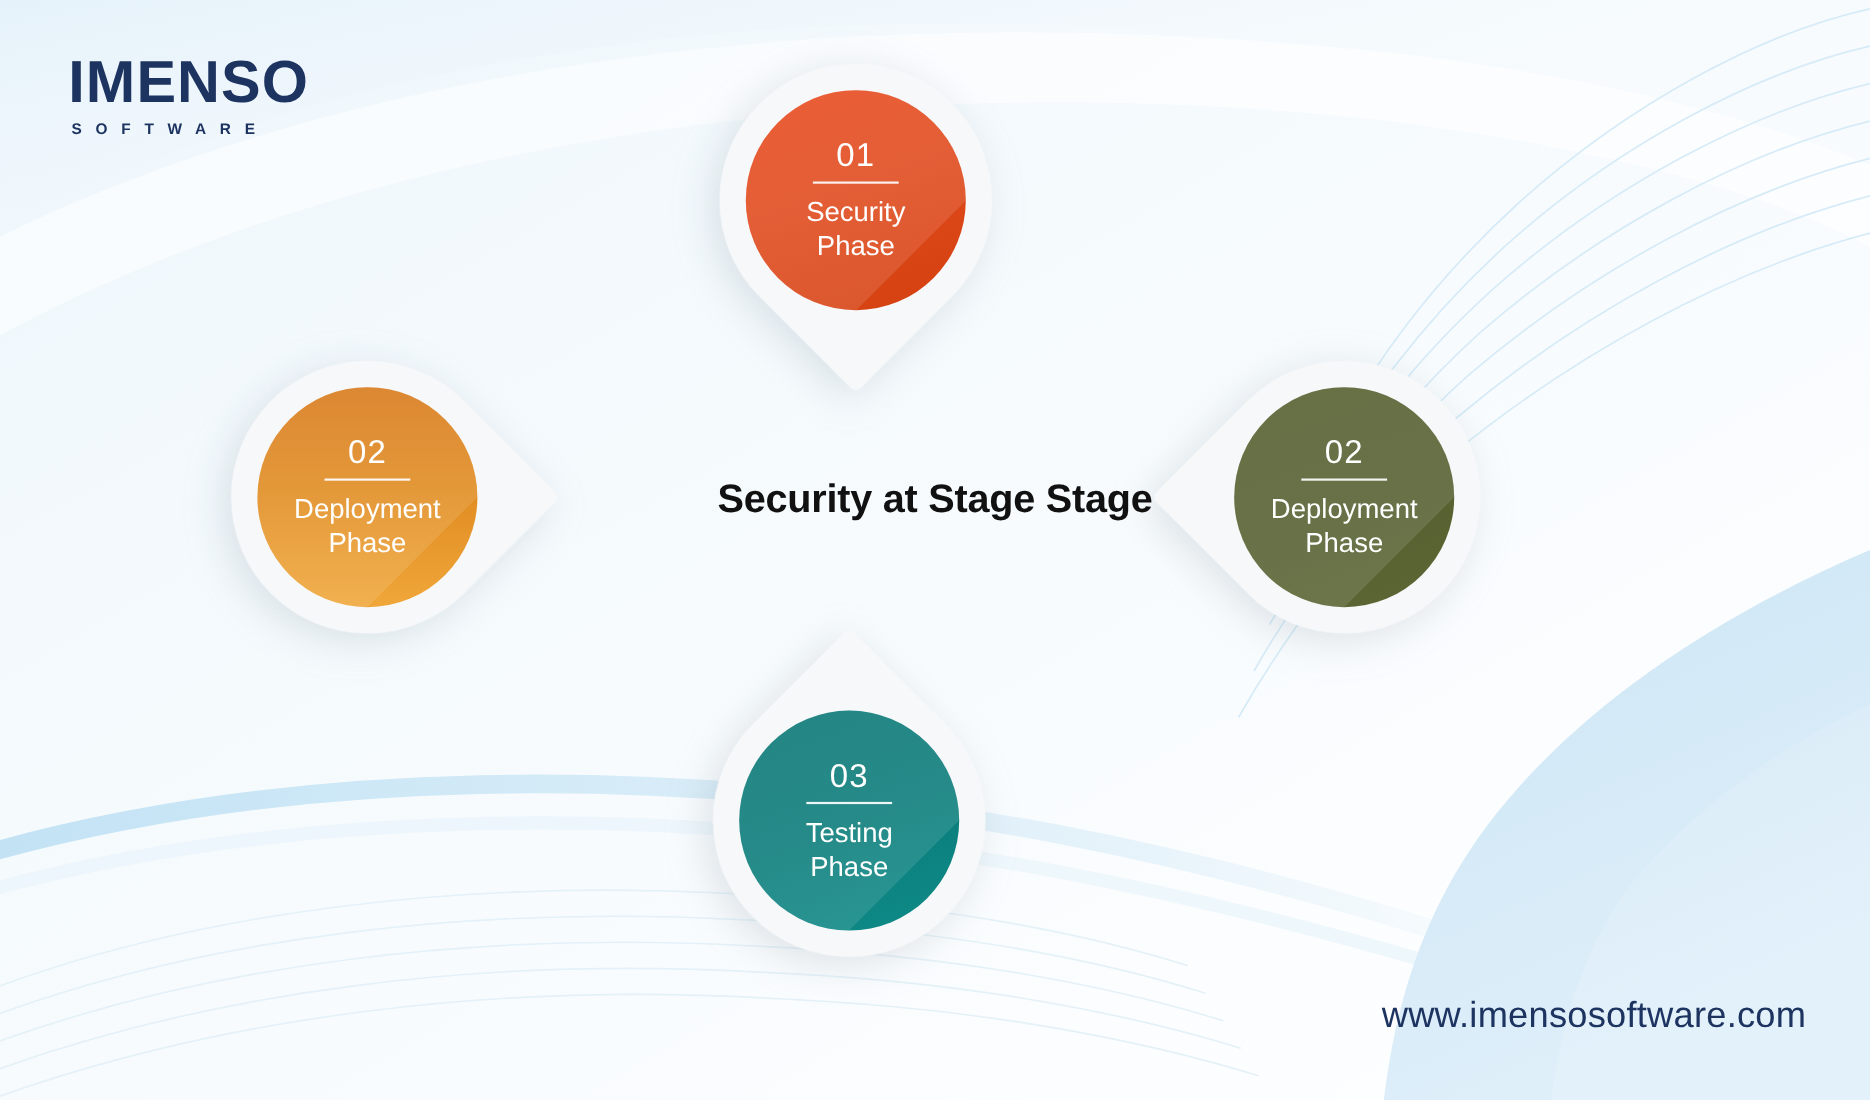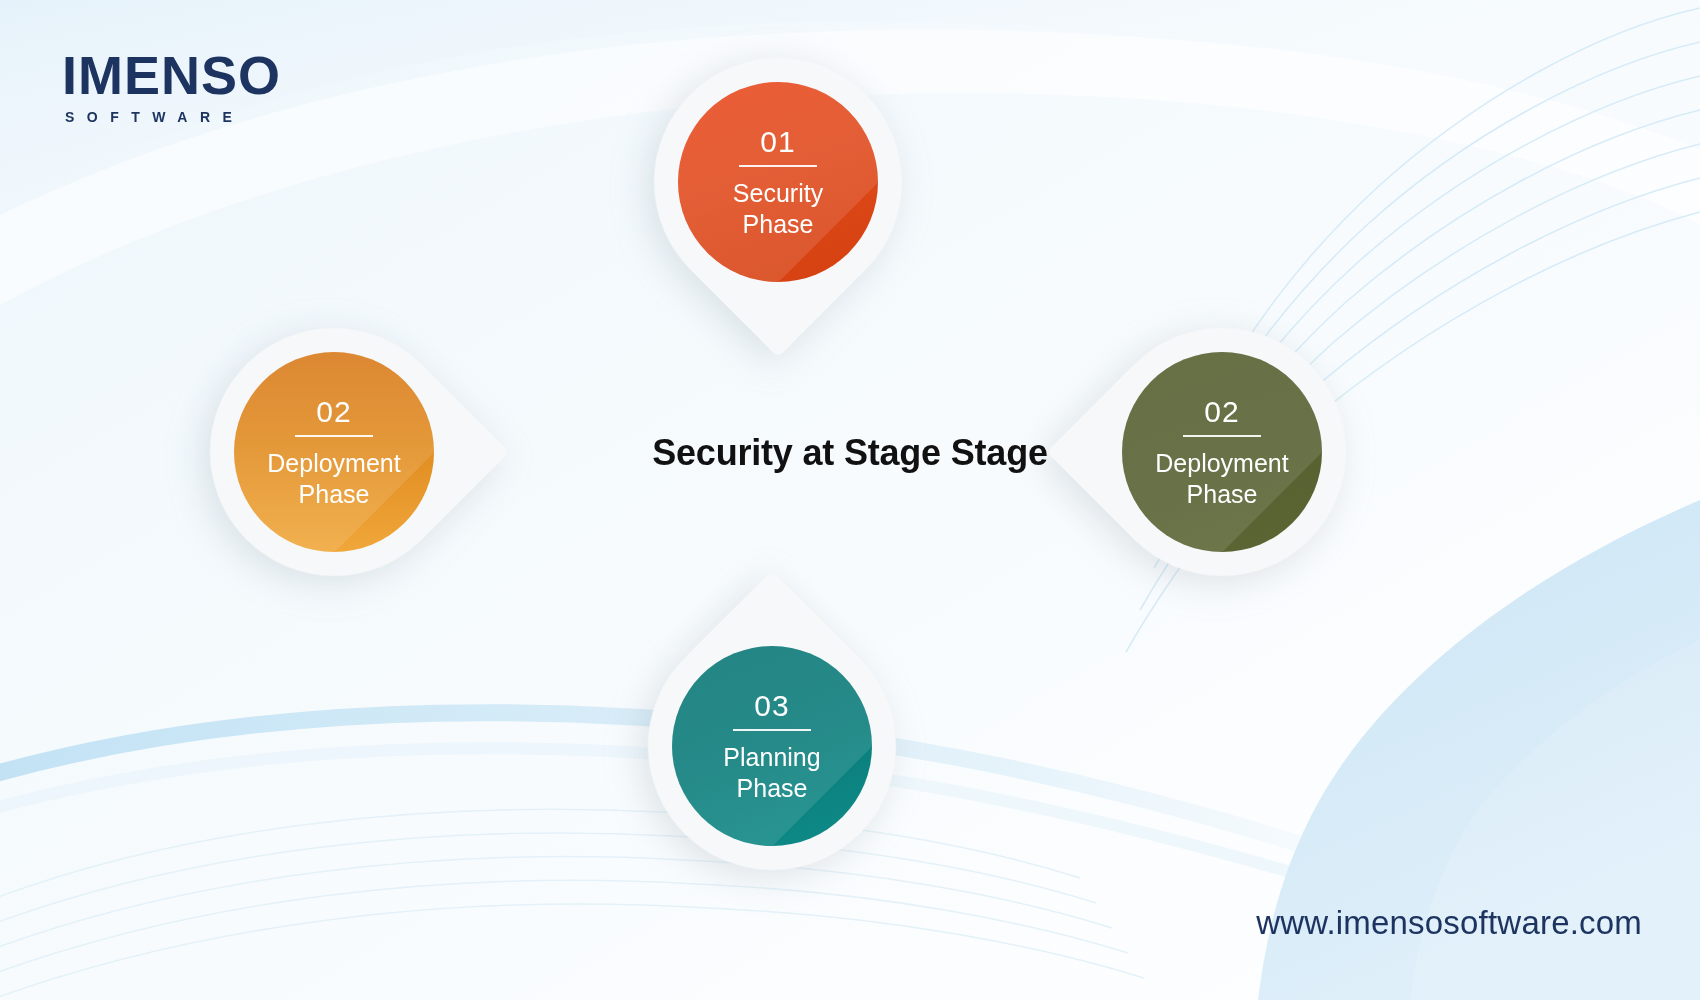--- a/index.html
+++ b/index.html
@@ -222,21 +222,21 @@
       <span>Phase</span>
     </div>
   </div>
 </div>
 
 <div class="pin pin-up" id="pin-03">
   <div class="pin-shell"></div>
   <div class="pin-circle grad-03">
     <div class="pin-num">03</div>
     <div class="pin-label">
-      <span>Planning</span><br>
+      <span>Testing</span><br>
       <span>Phase</span>
     </div>
   </div>
 </div>
 
 <div class="pin pin-left" id="pin-04">
   <div class="pin-shell"></div>
   <div class="pin-circle grad-04">
     <div class="pin-num">02</div>
     <div class="pin-label">

